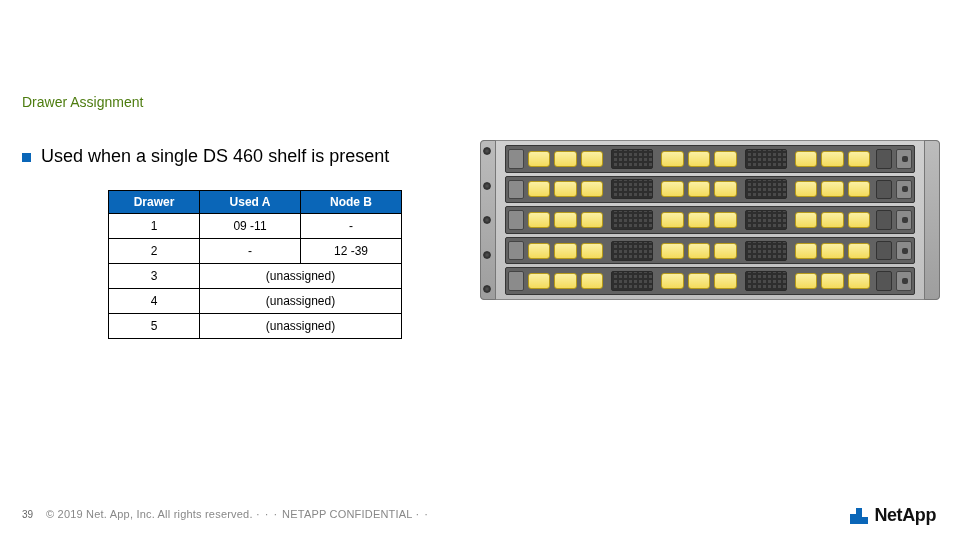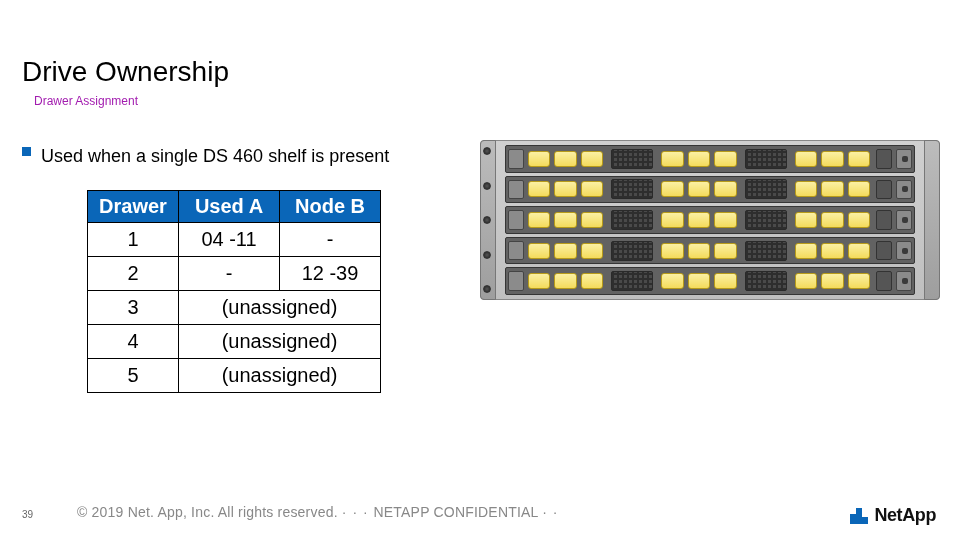--- a/index.html
+++ b/index.html
@@ -21,48 +21,48 @@
   .title {
     position: absolute;
     left: 22px;
     top: 56px;
     font-size: 28px;
     font-weight: 400;
     letter-spacing: 0px;
   }
   .subtitle {
     position: absolute;
-    left: 34px;
+    left: 22px;
     top: 94px;
-    font-size: 12px;
-    color: #a21caf;
+    font-size: 14px;
+    color: #4d7c0f;
   }
   .bullet-row {
     position: absolute;
     left: 22px;
     top: 146px;
     display: flex;
-    align-items: flex-start;
+    align-items: center;
     font-size: 18px;
   }
   .bullet-mark {
     width: 9px;
     height: 9px;
     background: #0a66b8;
     margin-right: 10px;
     margin-top: 1px;
   }
 
   
   .da-table {
     position: absolute;
-    left: 87px;
+    left: 108px;
     top: 190px;
     border-collapse: collapse;
-    font-size: 20px;
+    font-size: 12px;
     text-align: center;
   }
   .da-table th {
     background: #0a66b8;
     color: #fff;
     font-weight: 700;
     border: 1px solid #000;
     padding: 4px 0;
   }
   .da-table td {
@@ -187,23 +187,23 @@
   .page-num {
     position: absolute;
     left: 22px;
     bottom: 20px;
     font-size: 10px;
     color: #666;
     margin-top: 32px;
   }
   .footer-text {
     position: absolute;
-    left: 77px;
+    left: 46px;
     bottom: 20px;
-    font-size: 14px;
+    font-size: 11px;
     color: #888;
     letter-spacing: 0.2px;
   }
   .footer-dots { letter-spacing: 1px; }
   .logo {
     position: absolute;
     right: 24px;
     bottom: 14px;
     display: flex;
     align-items: center;
@@ -223,40 +223,39 @@
     font-weight: 700;
     color: #111;
     letter-spacing: -0.4px;
   }
 </style>
 </head>
 <body>
 
 <div class="slide">
 
-  <div class="title">Drive Ownership</div>
   <div class="subtitle">Drawer Assignment</div>
 
   <div class="bullet-row">
     <div class="bullet-mark"></div>
     <div>Used when a single DS 460 shelf is present</div>
   </div>
 
   <table class="da-table">
     <thead>
       <tr>
         <th>Drawer</th>
         <th>Used A</th>
         <th>Node B</th>
       </tr>
     </thead>
     <tbody>
       <tr>
         <td>1</td>
-        <td>04 -11</td>
+        <td>09 -11</td>
         <td>-</td>
       </tr>
       <tr>
         <td>2</td>
         <td>-</td>
         <td>12 -39</td>
       </tr>
       <tr>
         <td>3</td>
         <td colspan="2">(unassigned)</td>

